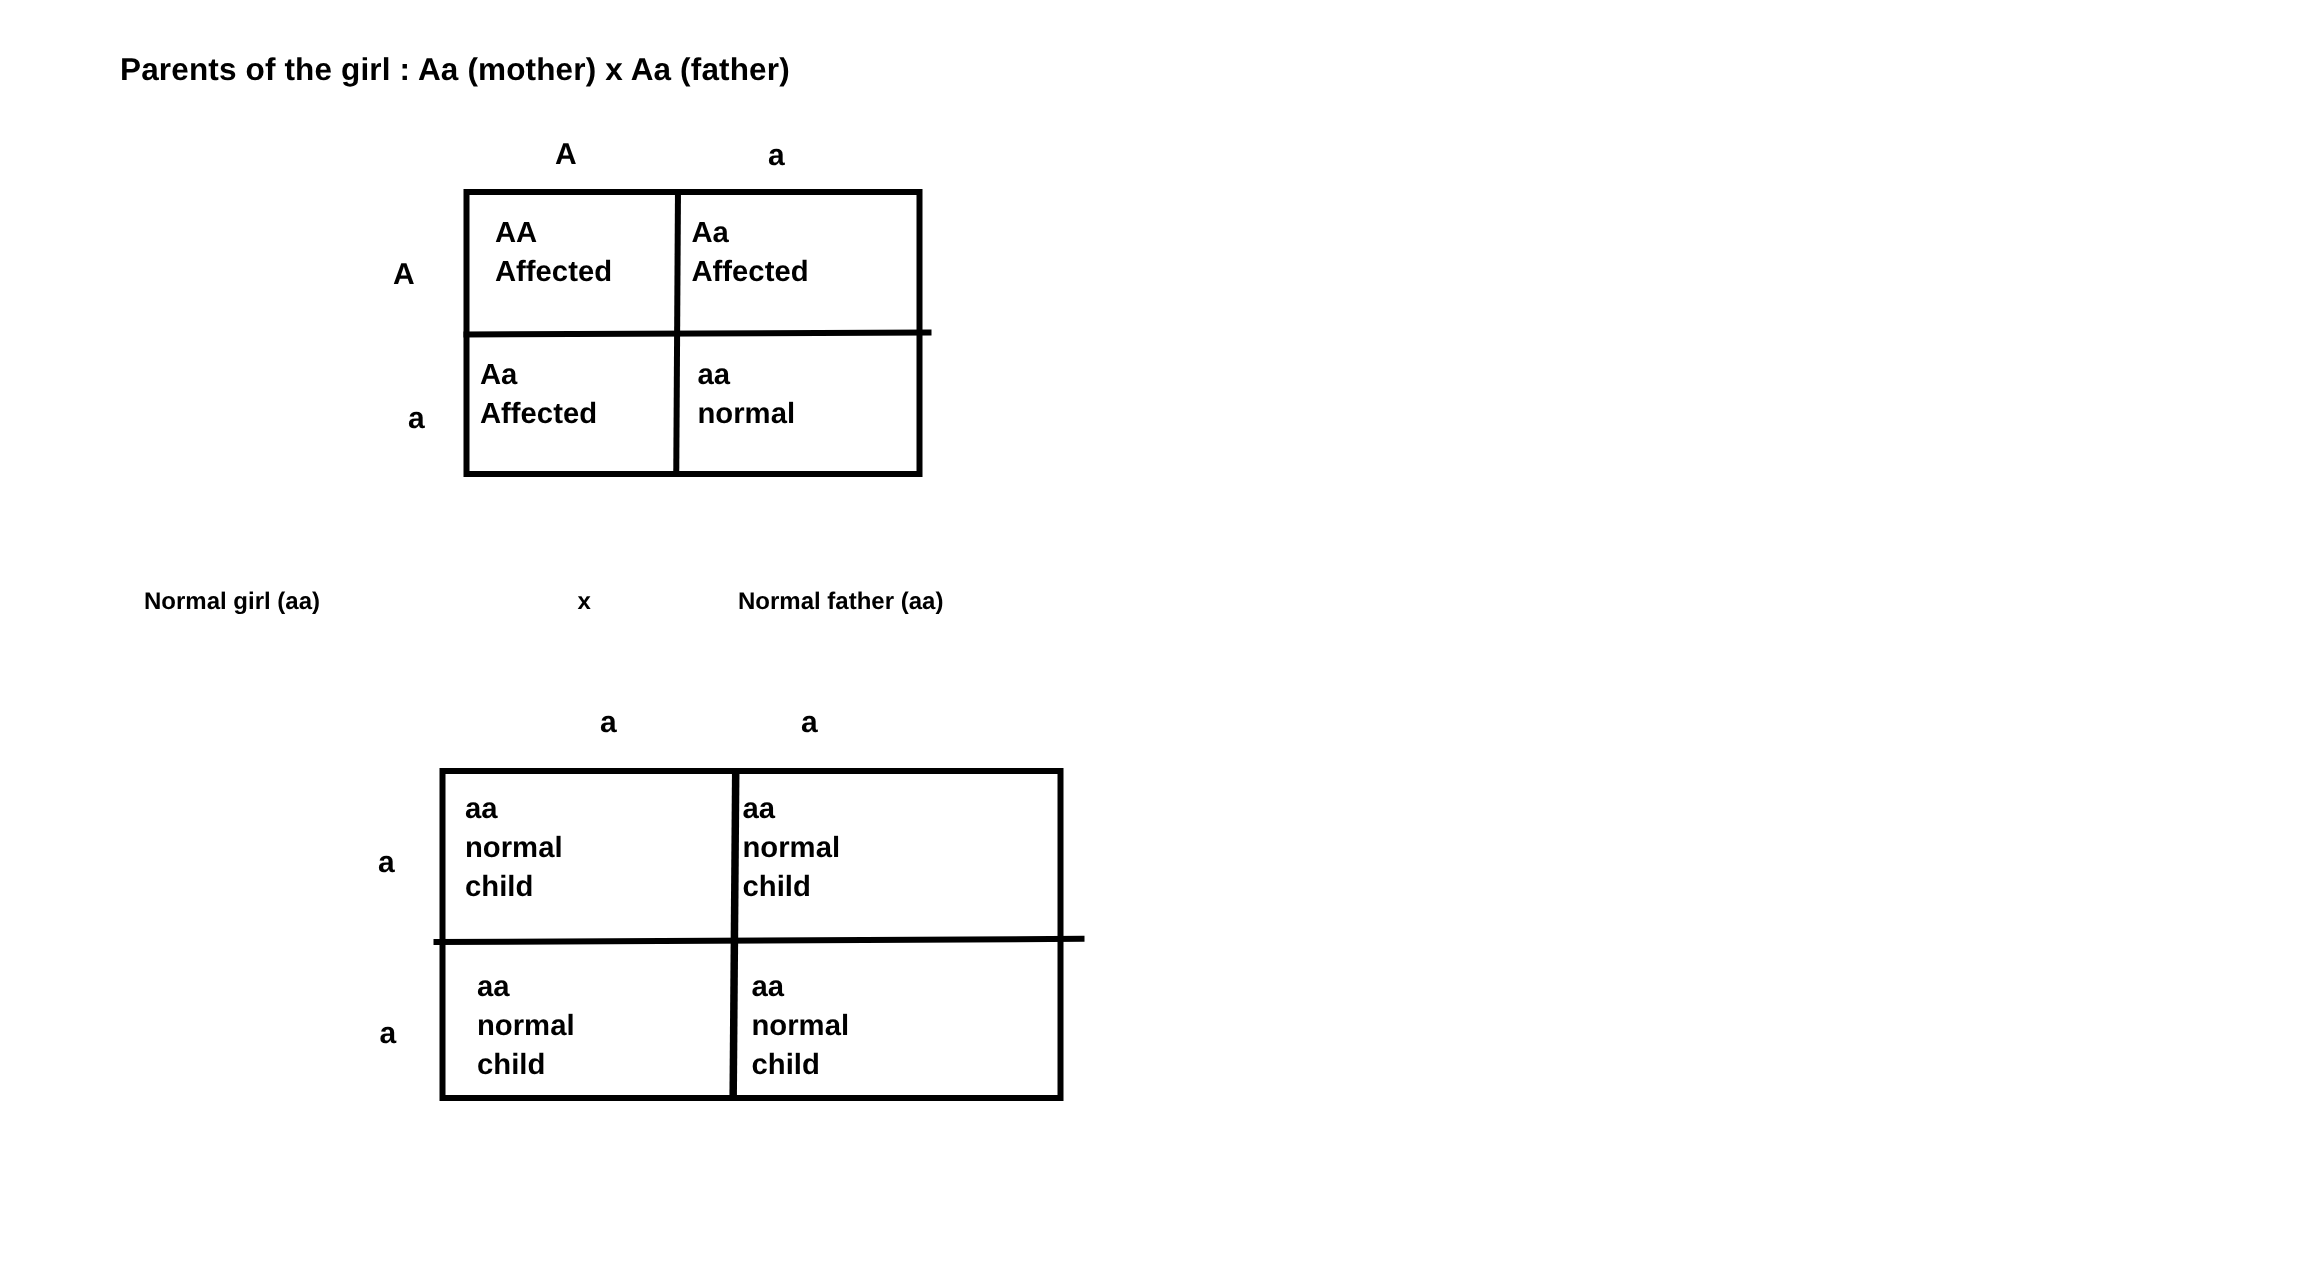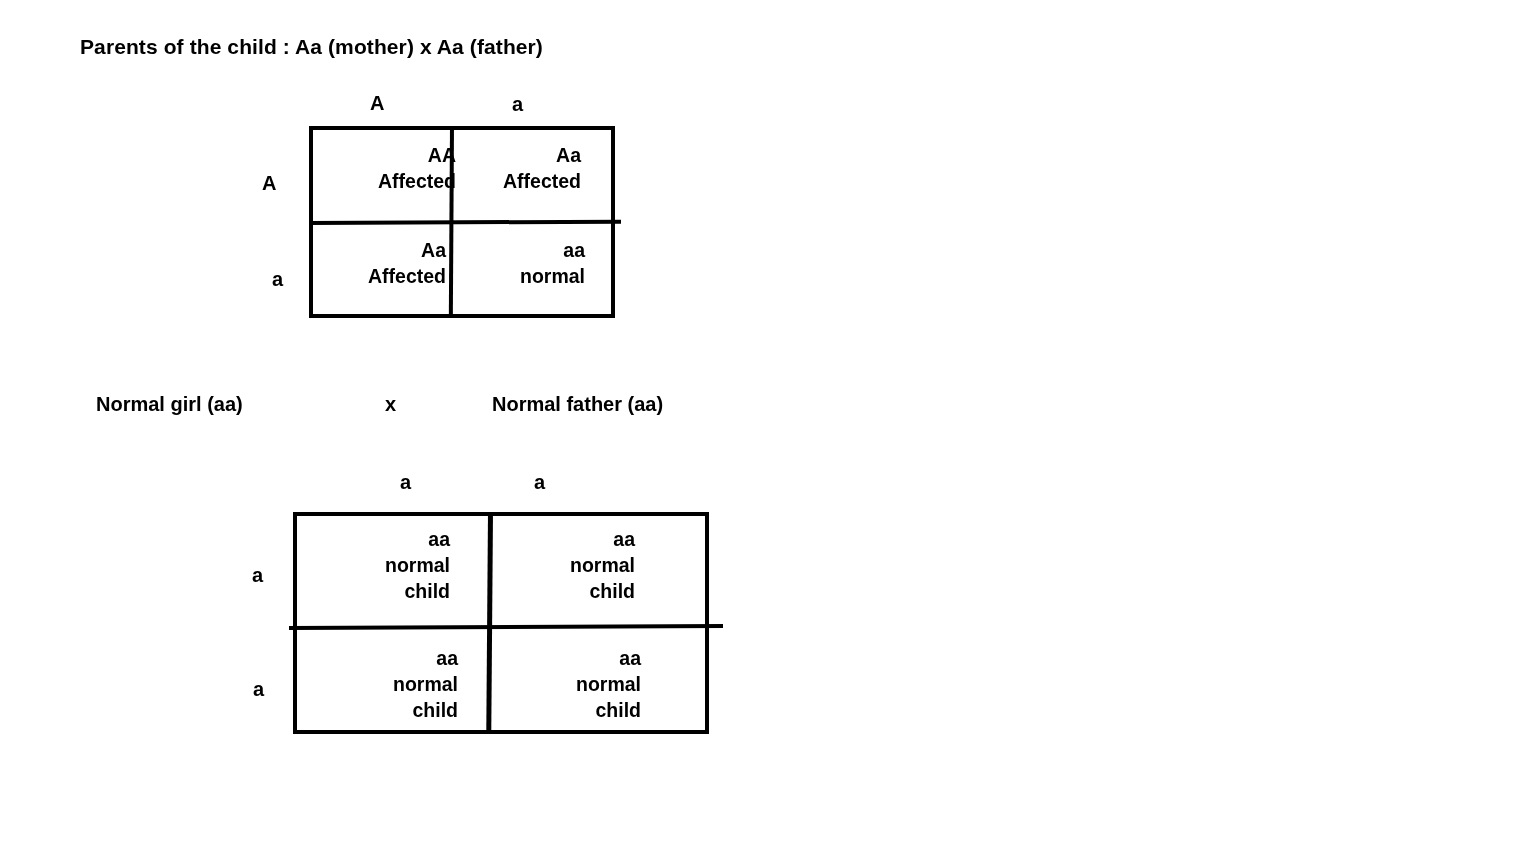--- a/index.html
+++ b/index.html
@@ -24,21 +24,21 @@
     font-size: 21px;
     letter-spacing: 0.1px;
     white-space: nowrap;
     line-height: 1;
   }
   #title { left: 80px; top: 36px; }
 
   .cross-line-text {
     position: absolute;
     font-weight: bold;
-    font-size: 20px;
+    font-size: 16px;
     white-space: nowrap;
     line-height: 1;
   }
   #cross-left   { left: 96px;  top: 394px; }
   #cross-symbol { left: 385px; top: 394px; }
   #cross-right  { left: 492px; top: 394px; }
 
   
   .punnett {
     position: absolute;
@@ -59,21 +59,21 @@
     font-size: 20px;
     line-height: 1;
     white-space: nowrap;
   }
   .cell-text {
     position: absolute;
     font-weight: bold;
     font-size: 19.5px;
     line-height: 1.33;
     white-space: nowrap;
-    text-align: right;
+    text-align: left;
   }
   .cell-text span { display: block; }
 
   
   #square1 { left: 0; top: 0; }
   #sq1-frame  { left: 309px; top: 126px; width: 306px; height: 192px; }
   #sq1-div-v  { left: 450px; top: 126px; width: 4px;  height: 192px; transform: rotate(0.35deg); transform-origin: top center; }
   #sq1-div-h  { left: 309px; top: 221px; width: 312px; height: 4px; transform: rotate(-0.25deg); transform-origin: left center; }
 
   #sq1-col-A  { left: 370px; top: 93px; }
@@ -100,21 +100,21 @@
   #sq2-row-a2 { left: 253px; top: 679px; }
 
   #sq2-cell-11 { left: 310px; top: 527px; width: 140px; }
   #sq2-cell-12 { left: 495px; top: 527px; width: 140px; }
   #sq2-cell-21 { left: 318px; top: 646px; width: 140px; }
   #sq2-cell-22 { left: 501px; top: 646px; width: 140px; }
 </style>
 </head>
 <body>
 
-<div class="heading-line" id="title">Parents of the child :  Aa (mother) x Aa (father)</div>
+<div class="heading-line" id="title">Parents of the girl :  Aa (mother) x Aa (father)</div>
 
 <div class="punnett" id="square1">
 
   <div class="grid-frame" id="sq1-frame"></div>
   <div class="divider-v" id="sq1-div-v"></div>
   <div class="divider-h" id="sq1-div-h"></div>
 
   <div class="grid-label" id="sq1-col-A">A</div>
   <div class="grid-label" id="sq1-col-a">a</div>
   <div class="grid-label" id="sq1-row-A">A</div>

